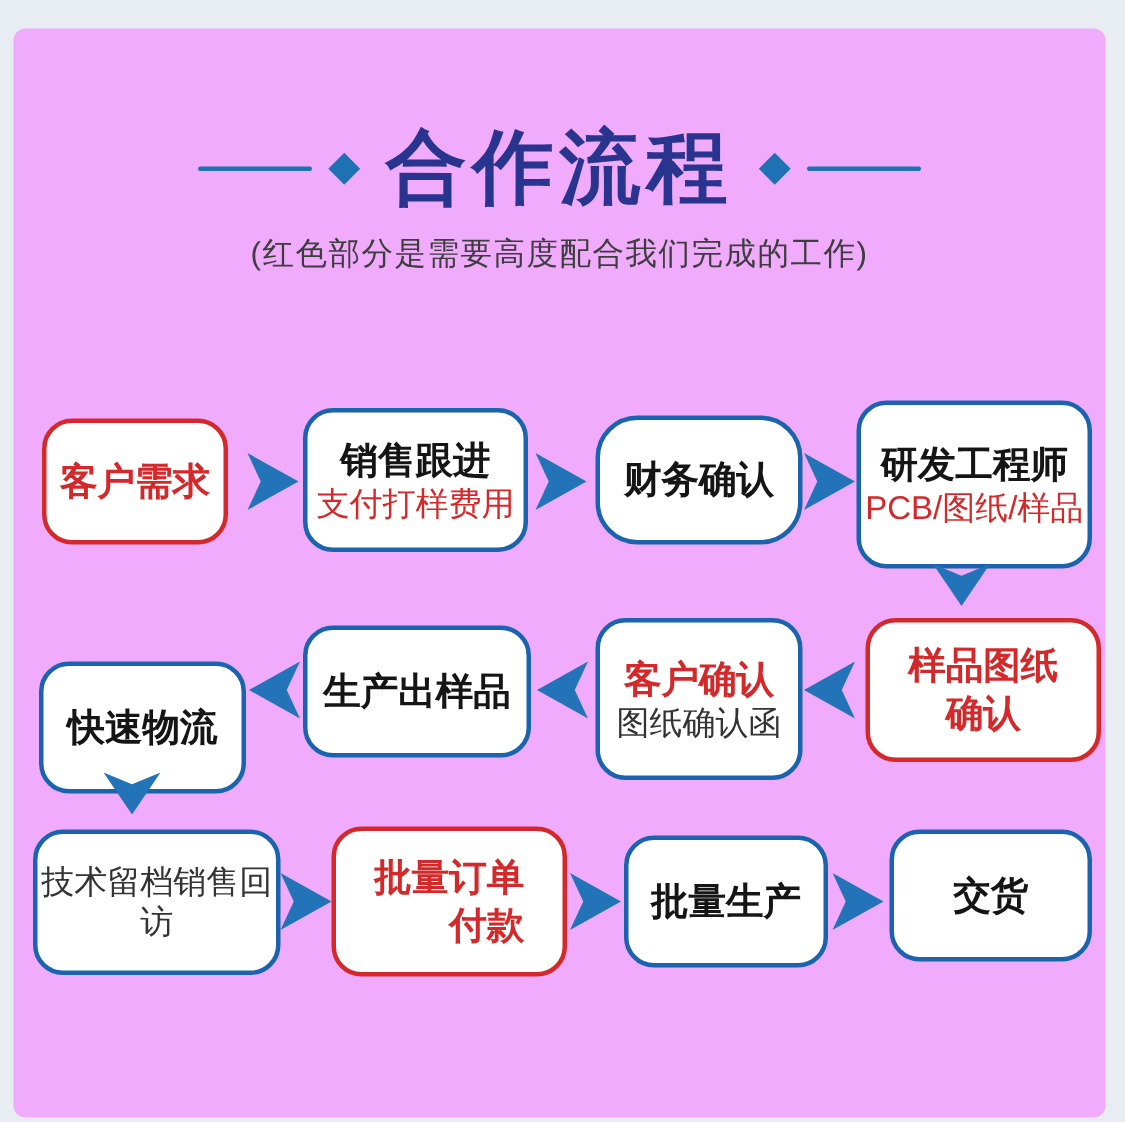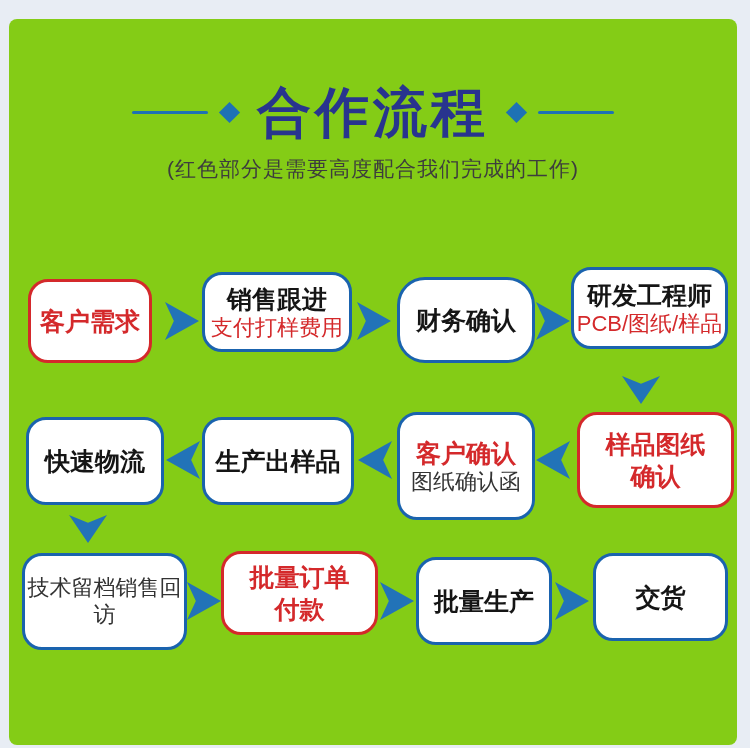--- a/index.html
+++ b/index.html
@@ -4,21 +4,21 @@
 <style>
   html,body{margin:0;padding:0;}
   body{
     width:750px;height:748px;
     background:#e8edf4;
     font-family:"Liberation Sans","DejaVu Sans",sans-serif;
     position:relative;overflow:hidden;
   }
   .card{
     position:absolute;left:9px;top:19px;right:13px;bottom:3px;
-    background:#84cc16;border-radius:8px;
+    background:#f0abfc;border-radius:8px;
   }
   
   .title-row{
     position:absolute;left:0;right:0;top:66px;
     display:flex;align-items:center;justify-content:center;
   }
   .hline{width:76px;height:3px;background:#1e72b4;border-radius:2px;}
   .diamond{
     width:15px;height:15px;background:#1e72b4;
     transform:rotate(45deg);margin:0 14px;
@@ -46,29 +46,29 @@
   .node-title.title-red{color:#d4292b;}
   .node-sub{font-size:22px;margin-top:0;line-height:1.2;color:#333333;}
   .node-sub.sub-red{color:#d4292b;}
   
   .arr{position:absolute;background:#2273b8;}
   .arr.right{width:34px;height:38px;clip-path:polygon(0 0,100% 50%,0 100%,26% 50%);}
   .arr.left {width:34px;height:38px;clip-path:polygon(100% 0,0 50%,100% 100%,74% 50%);}
   .arr.down {width:38px;height:28px;clip-path:polygon(0 0,50% 100%,100% 0,50% 28%);}
   
   .n1 {left:19px; top:260px;width:124px;height:84px;}
-  .n2 {left:193px;top:253px;width:150px;height:80px;}
+  .n2 {left:193px;top:253px;width:150px;height:96px;}
   .n3 {left:388px;top:258px;width:138px;height:86px;border-radius:28px;}
-  .n4 {left:562px;top:248px;width:157px;height:82px;}
+  .n4 {left:562px;top:248px;width:157px;height:112px;}
   .n5 {left:568px;top:393px;width:157px;height:96px;}
   .n6 {left:388px;top:393px;width:138px;height:108px;}
   .n7 {left:193px;top:398px;width:152px;height:88px;}
-  .n8 {left:17px; top:398px;width:138px;height:88px;}
+  .n8 {left:17px; top:422px;width:138px;height:88px;}
   .n9 {left:13px; top:534px;width:165px;height:97px;}
-  .n10{left:212px;top:532px;width:157px;height:84px;}
+  .n10{left:212px;top:532px;width:157px;height:100px;text-align:right;}
   .n11{left:407px;top:538px;width:136px;height:88px;}
   .n12{left:584px;top:534px;width:135px;height:88px;}
   .a1{left:156px;top:283px;}
   .a2{left:348px;top:283px;}
   .a3{left:527px;top:283px;}
   .d1{left:613px;top:357px;}
   .a4{left:527px;top:422px;}
   .a5{left:349px;top:422px;}
   .a6{left:157px;top:422px;}
   .d2{left:60px;top:496px;}

